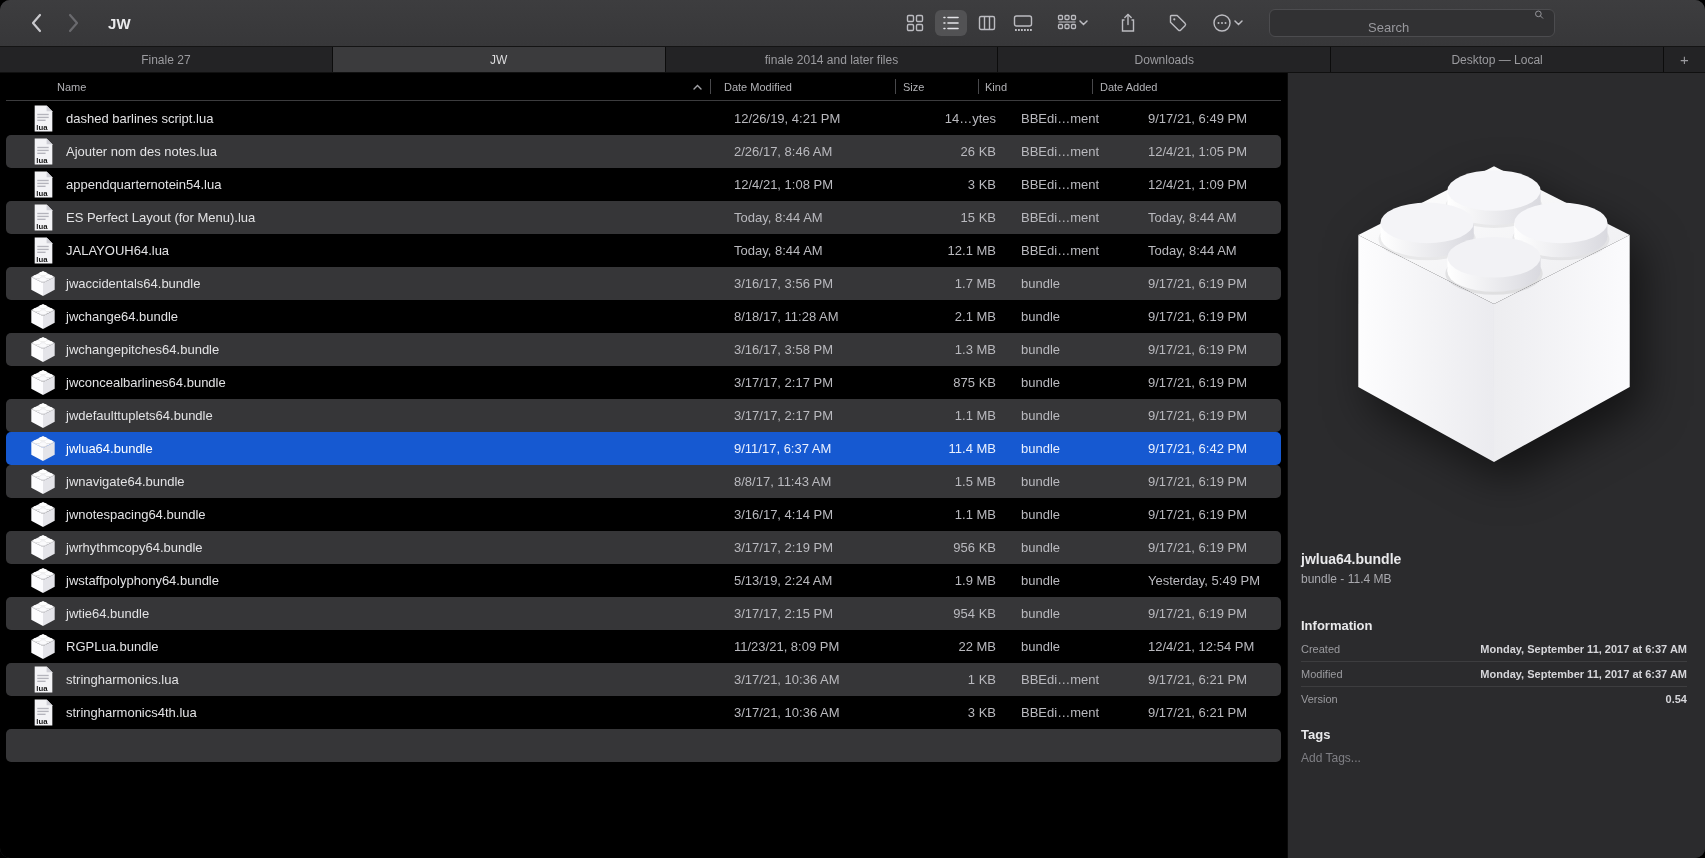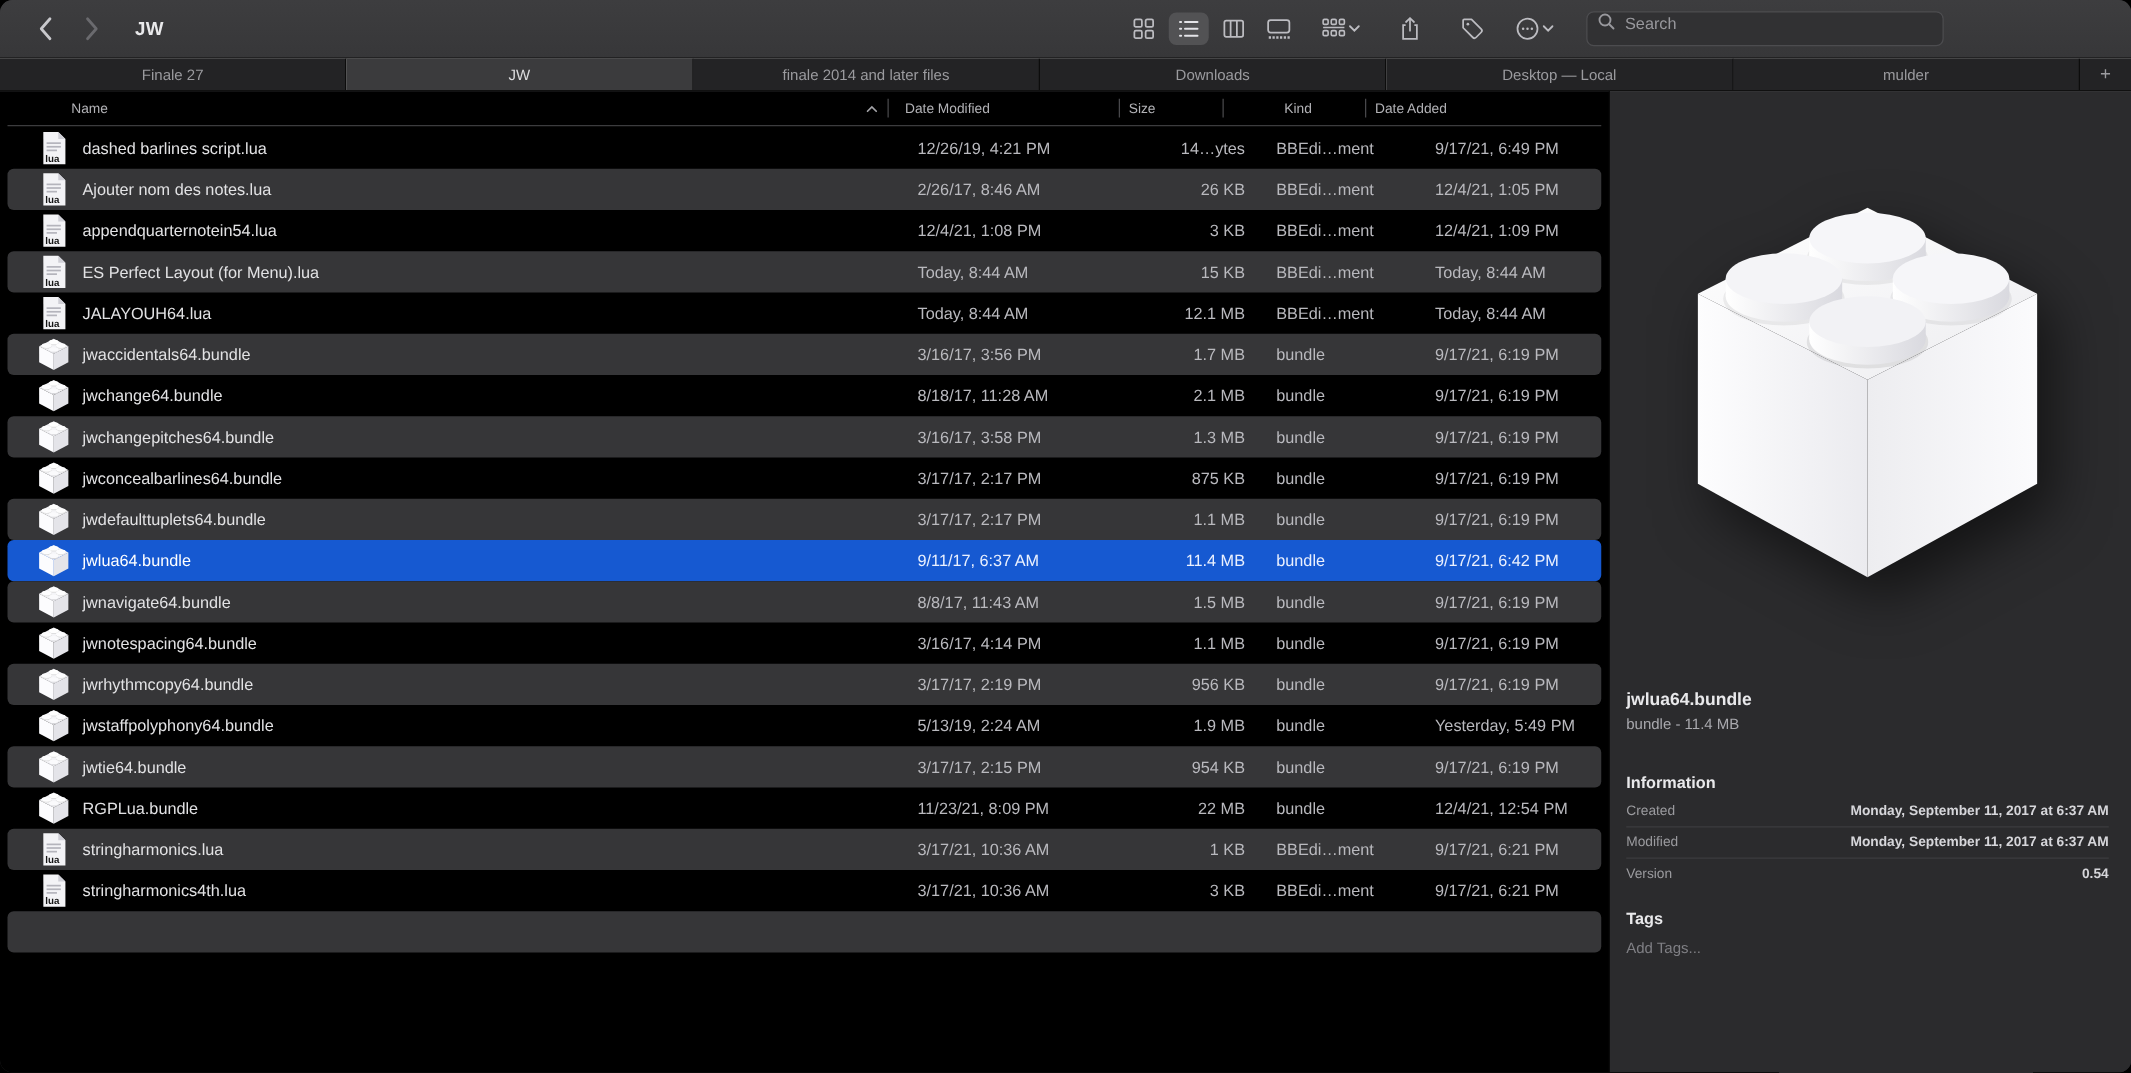--- a/index.html
+++ b/index.html
@@ -10,39 +10,39 @@
   .toolbar{height:47px;flex:0 0 47px;background:linear-gradient(#3d3d3f,#373739);display:flex;align-items:center;border-bottom:1px solid #141414;box-sizing:border-box;}
   .nav-btns{display:flex;align-items:center;gap:14px;margin-left:24px;}
   .nav-btn{width:24px;height:26px;display:flex;align-items:center;justify-content:center;}
   .win-title{font-size:15px;font-weight:bold;color:#e9e9eb;margin-left:22px;letter-spacing:.2px;}
   .tb-right{margin-left:auto;display:flex;align-items:center;margin-right:150px;}
   .tb-group{display:flex;align-items:center;}
   .tb-btn{height:26px;min-width:32px;display:flex;align-items:center;justify-content:center;border-radius:6px;margin:0 2px;}
   .tb-btn.active{background:#525254;}
   .tb-chev{margin-left:2px;margin-right:6px;}
   .tb-gap{width:14px;}
-  .search-field{width:286px;height:28px;background:#313133;border:1px solid #4c4c4f;border-radius:6px;display:flex;align-items:flex-start;margin-left:18px;box-sizing:border-box;padding:0 8px;}
+  .search-field{width:286px;height:28px;background:#313133;border:1px solid #4c4c4f;border-radius:6px;display:flex;align-items:flex-end;margin-left:18px;box-sizing:border-box;padding:0 8px;flex-direction:column;}
   .search-input{flex:1;background:transparent;border:none;outline:none;color:#d9d9dc;font-size:13px;font-family:"Liberation Sans",sans-serif;margin-left:6px;}
   .search-input::placeholder{color:#98989d;}
 
   
   .tabbar{height:26px;flex:0 0 26px;display:flex;background:#ffffff;border-bottom:1px solid #101010;box-sizing:border-box;}
   .tab{flex:1 1 0;display:flex;align-items:center;justify-content:center;font-size:12px;color:#9b9b9f;background:#232325;border-right:1px solid #0c0c0c;box-sizing:border-box;cursor:default;}
   .tab.active{background:#3b3b3d;color:#dcdcde;}
   .tab-plus{flex:0 0 41px;display:flex;align-items:center;justify-content:center;color:#9b9b9f;font-size:15px;background:#232325;}
 
   
   .main{flex:1;display:flex;min-height:0;}
   .list-pane{width:1288px;flex:0 0 1288px;background:#000000;border-right:1px solid #0a0a0a;box-sizing:border-box;display:flex;flex-direction:column;}
 
   .cols-header{height:28px;flex:0 0 28px;display:grid;grid-template-columns:704px 185px 83px 114px 1fr;align-items:center;margin:0 6px;color:#b2b2b6;font-size:11px;border-bottom:1px solid #3c3c3e;box-sizing:border-box;}
   .hdr-cell{position:relative;height:100%;display:flex;align-items:center;box-sizing:border-box;}
   .hdr-cell:not(:first-child)::before{content:'';position:absolute;left:0;top:6px;bottom:6px;width:1px;background:#48484b;}
   .hdr-name{padding-left:51px;justify-content:space-between;padding-right:8px;}
-  .hdr-dm{padding-left:14px;} .hdr-sz{padding-left:8px;} .hdr-kd{padding-left:7px;justify-content:center;} .hdr-da{padding-left:8px;}
+  .hdr-dm{padding-left:14px;} .hdr-sz{padding-left:8px;} .hdr-kd{padding-left:7px;} .hdr-da{padding-left:8px;}
 
   .rows{flex:1;padding-top:1px;overflow:hidden;}
   .row{height:33px;display:grid;grid-template-columns:704px 185px 83px 114px 1fr;align-items:center;margin:0 6px;border-radius:5px;font-size:13px;color:#e2e2e4;box-sizing:border-box;gap:12px;}
   .row.striped{background:#363638;}
   .row.selected{background:#1659d1;color:#fff;}
   .row .sec{color:#b9b9be;}
   .row.selected .sec{color:#eaf0fe;}
   .cell{white-space:nowrap;overflow:hidden;}
   .name-cell{display:flex;align-items:center;padding-left:24px;}
   .file-icon{width:26px;height:27px;flex:0 0 26px;display:flex;align-items:center;justify-content:center;margin-right:10px;}
@@ -190,21 +190,20 @@
       </div>
     </div>
   </div>
 
   <div class="tabbar">
     <div class="tab">Finale 27</div>
     <div class="tab active">JW</div>
     <div class="tab">finale 2014 and later files</div>
     <div class="tab">Downloads</div>
     <div class="tab">Desktop — Local</div>
-    <div class="tab">mulder</div>
     <div class="tab-plus">
         <span>+</span>
       </div>
   </div>
 
   <div class="main">
     <div class="list-pane">
       <div class="cols-header">
         <div class="hdr-cell hdr-name">
           <span>Name</span>

